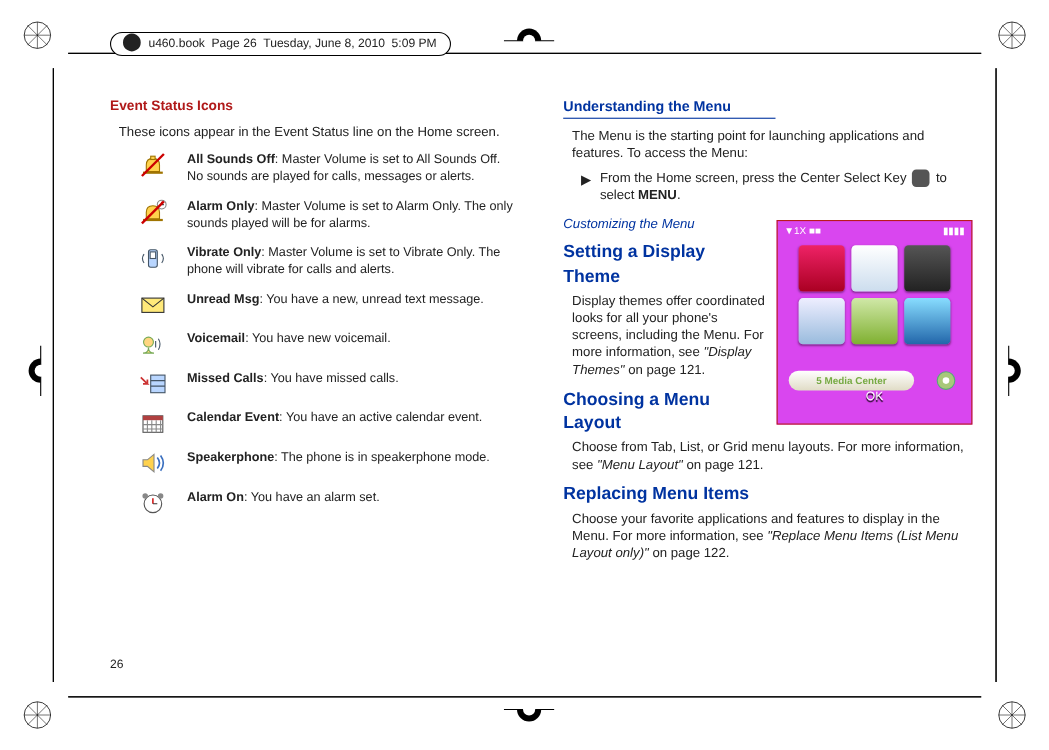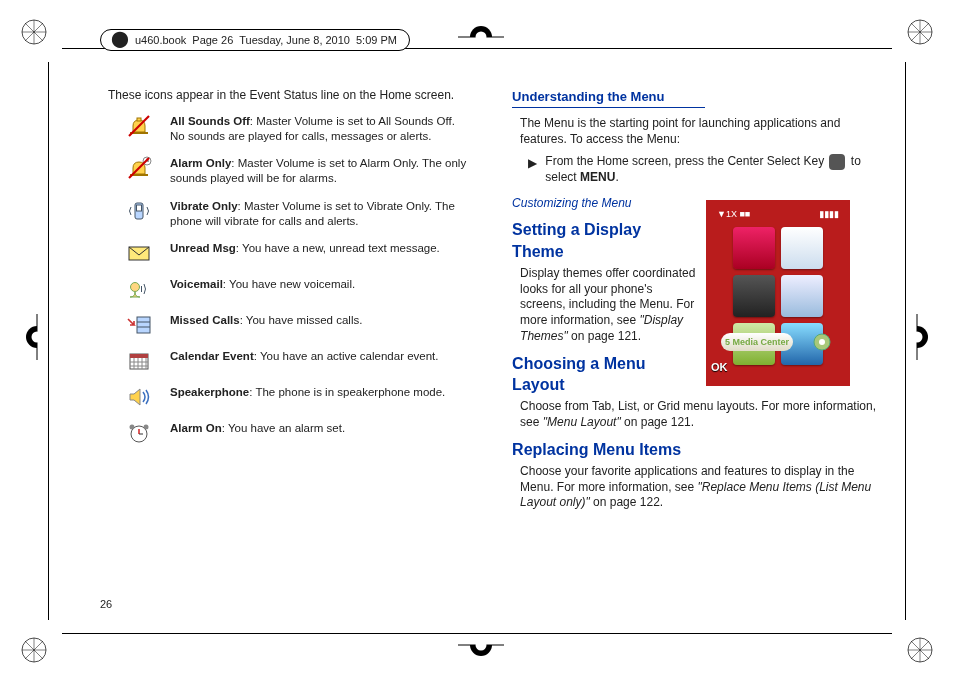--- a/index.html
+++ b/index.html
@@ -46,36 +46,36 @@
   
   .icon-row { display: flex; gap: 10px; margin: 6px 0 12px 18px; }
   .icon-cell { width: 42px; display:flex; align-items:flex-start; justify-content:center; }
   .icon-cell svg { width: 28px; height: 24px; }
   .icon-desc { flex: 1; font-size: 11.5px; }
   .icon-desc b { font-weight: bold; }
 
   
   .menu-flex { position: relative; }
   .phone-figure { float: right; width: 178px; margin: 4px 0 4px 10px; }
-  .phone-screen { width: 144px; height: 186px; background:#b91c1c; border:5px solid #b91c1c; position:relative; overflow:hidden;}
+  .phone-screen { width: 178px; height: 186px; background:#d946ef; border:1px solid #b91c1c; position:relative; overflow:hidden;}
   .phone-caption { text-align:center; font-size:10px; line-height:1.2; margin-top:3px;}
   .step-row { display:flex; align-items:flex-start; gap:8px; margin:4px 0 6px 16px;}
   .step-arrow { font-size:12px; line-height:1; position:relative; top:3px;}
   .keycap { display:inline-block; width:16px; height:16px; background:#555; border-radius:4px; vertical-align:middle; margin:0 2px;}
 
   .para { margin: 0 0 6px 8px; font-size:12px;}
   .italic { font-style: italic; }
   .pagefoot { position:absolute; left:100px; bottom:72px; font-size:11px; }
 
   
   .ps-status { position:absolute; top:4px; left:0; right:0; height:14px; display:flex; justify-content:space-between; padding:0 6px; font-size:9px; color:#fff;}
   .ps-tiles { position:absolute; top:22px; left:10px; right:10px; bottom:28px; display:flex; flex-wrap:wrap; gap:6px; align-content:flex-start; justify-content:center;}
   .ps-tile { width:42px; height:42px; border-radius:4px; background:linear-gradient(#d0e8a8,#7fb030); box-shadow:0 1px 2px rgba(0,0,0,.4);}
   .ps-pill { position:absolute; left:10px; right:52px; bottom:30px; height:18px; border-radius:9px; background:linear-gradient(#fff,#e0dcc6); font-size:9px; text-align:center; line-height:18px; color:#7a4; font-weight:bold;}
-  .ps-ok { position:absolute; left:0; right:0; bottom:6px; text-align:left; font-size:11px; font-weight:bold; color:#fff; text-shadow:0 1px 1px #000;}
+  .ps-ok { position:absolute; left:0; right:0; bottom:16px; text-align:center; font-size:11px; font-weight:normal; color:#fff; text-shadow:0 1px 1px #000;}
   .ps-gear { position:absolute; right:12px; bottom:28px; width:22px; height:22px; }
 
   
   .clearfix::after { content:""; display:block; clear:both; }
 </style>
 </head>
 <body>
 
 <div class="corner-mark cm-tl"><svg viewBox="0 0 28 28">
       <circle cx="14" cy="14" r="12" fill="none" stroke="#000" stroke-width="0.7"></circle>
@@ -144,20 +144,21 @@
   <span class="bullet">⬤</span>
   <span>u460.book</span>
   <span>Page 26</span>
   <span>Tuesday, June 8, 2010</span>
   <span>5:09 PM</span>
 </div>
 
 <div class="page">
 
   <div class="col col-left">
+    <h3 class="red">Event Status Icons</h3>
     <p class="intro">These icons appear in the Event Status line on the Home screen.</p>
 
     <div class="icon-row">
       <div class="icon-cell">
           <svg viewBox="0 0 28 24">
             <path d="M8 18 L8 12 Q8 6 14 6 Q20 6 20 12 L20 18 Z" fill="#ffd24d" stroke="#a07400"></path>
             <rect x="12" y="4" width="4" height="3" fill="#ffd24d" stroke="#a07400"></rect>
             <rect x="5" y="18" width="18" height="2" fill="#a07400"></rect>
             <line x1="4" y1="22" x2="24" y2="2" stroke="#c00" stroke-width="2.2"></line>
           </svg>

